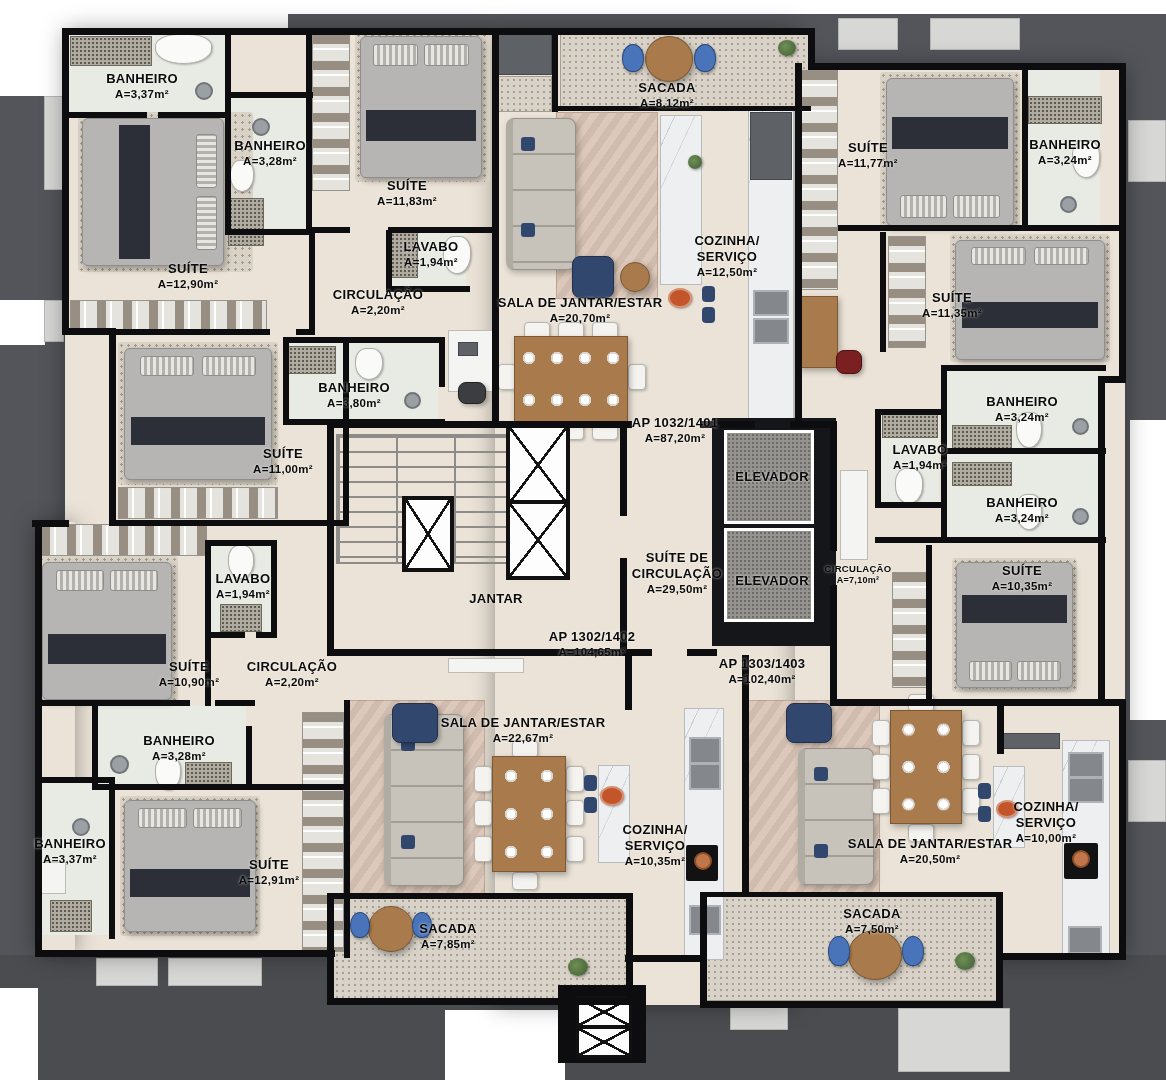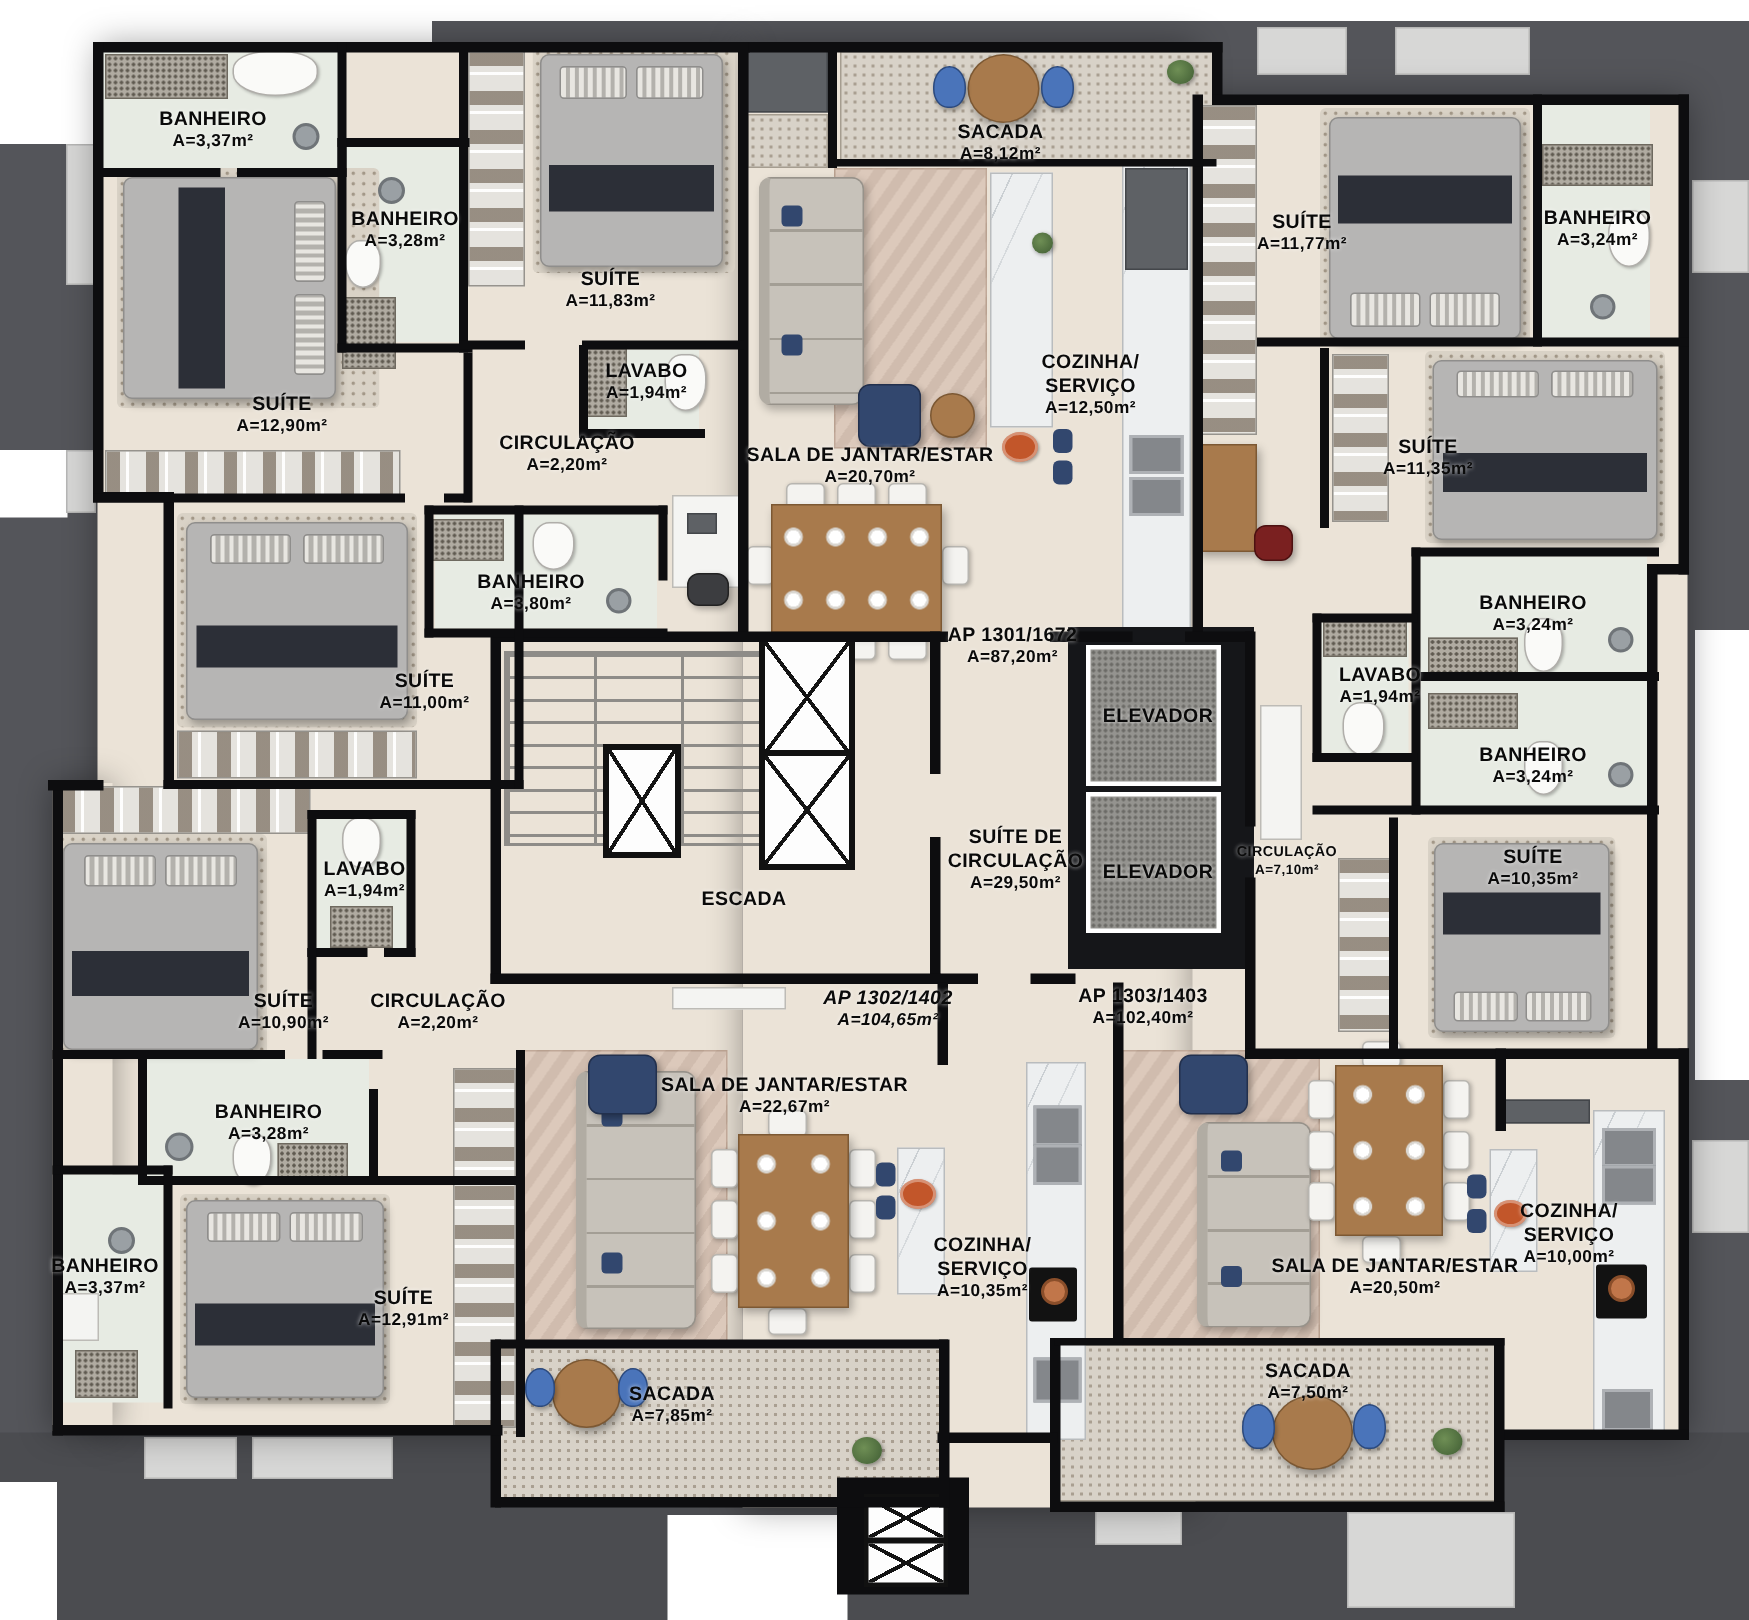--- a/index.html
+++ b/index.html
@@ -488,35 +488,35 @@
       <div class="lbl" style="left: 378px; top: 302px;"><div class="nm">CIRCULAÇÃO</div><div class="ar">A=2,20m²</div></div>
       <div class="lbl" style="left: 580px; top: 310px;"><div class="nm">SALA DE JANTAR/ESTAR</div><div class="ar">A=20,70m²</div></div>
       <div class="lbl" style="left: 667px; top: 95px;"><div class="nm">SACADA</div><div class="ar">A=8,12m²</div></div>
       <div class="lbl" style="left: 727px; top: 256px;"><div class="nm">COZINHA/
 SERVIÇO</div><div class="ar">A=12,50m²</div></div>
       <div class="lbl" style="left: 868px; top: 155px;"><div class="nm">SUÍTE</div><div class="ar">A=11,77m²</div></div>
       <div class="lbl" style="left: 1065px; top: 152px;"><div class="nm">BANHEIRO</div><div class="ar">A=3,24m²</div></div>
       <div class="lbl" style="left: 952px; top: 305px;"><div class="nm">SUÍTE</div><div class="ar">A=11,35m²</div></div>
       <div class="lbl" style="left: 354px; top: 395px;"><div class="nm">BANHEIRO</div><div class="ar">A=3,80m²</div></div>
       <div class="lbl" style="left: 283px; top: 461px;"><div class="nm">SUÍTE</div><div class="ar">A=11,00m²</div></div>
-      <div class="lbl" style="left: 675px; top: 430px;"><div class="nm">AP 1301/1672</div><div class="ar">A=87,20m²</div></div>
+      <div class="lbl" style="left: 675px; top: 430px;"><div class="nm">AP 1032/1401</div><div class="ar">A=87,20m²</div></div>
       <div class="lbl" style="left: 772px; top: 477px;"><div class="nm">ELEVADOR</div></div>
       <div class="lbl" style="left: 772px; top: 581px;"><div class="nm">ELEVADOR</div></div>
       <div class="lbl" style="left: 1022px; top: 409px;"><div class="nm">BANHEIRO</div><div class="ar">A=3,24m²</div></div>
       <div class="lbl" style="left: 920px; top: 457px;"><div class="nm">LAVABO</div><div class="ar">A=1,94m²</div></div>
       <div class="lbl" style="left: 1022px; top: 510px;"><div class="nm">BANHEIRO</div><div class="ar">A=3,24m²</div></div>
       <div class="lbl sm" style="left: 858px; top: 574px;"><div class="nm">CIRCULAÇÃO</div><div class="ar">A=7,10m²</div></div>
       <div class="lbl" style="left: 1022px; top: 578px;"><div class="nm">SUÍTE</div><div class="ar">A=10,35m²</div></div>
-      <div class="lbl" style="left: 496px; top: 599px;"><div class="nm">ESCADA</div></div>
+      <div class="lbl" style="left: 496px; top: 599px;"><div class="nm">JANTAR</div></div>
       <div class="lbl" style="left: 677px; top: 573px;"><div class="nm">SUÍTE DE
 CIRCULAÇÃO</div><div class="ar">A=29,50m²</div></div>
       <div class="lbl" style="left: 243px; top: 586px;"><div class="nm">LAVABO</div><div class="ar">A=1,94m²</div></div>
       <div class="lbl" style="left: 189px; top: 674px;"><div class="nm">SUÍTE</div><div class="ar">A=10,90m²</div></div>
       <div class="lbl" style="left: 292px; top: 674px;"><div class="nm">CIRCULAÇÃO</div><div class="ar">A=2,20m²</div></div>
-      <div class="lbl" style="left: 592px; top: 672px; font-style: italic;"><div class="nm">AP 1302/1402</div><div class="ar">A=104,65m²</div></div>
+      <div class="lbl" style="left: 592px; top: 644px;"><div class="nm">AP 1302/1402</div><div class="ar">A=104,65m²</div></div>
       <div class="lbl" style="left: 762px; top: 671px;"><div class="nm">AP 1303/1403</div><div class="ar">A=102,40m²</div></div>
       <div class="lbl" style="left: 523px; top: 730px;"><div class="nm">SALA DE JANTAR/ESTAR</div><div class="ar">A=22,67m²</div></div>
       <div class="lbl" style="left: 179px; top: 748px;"><div class="nm">BANHEIRO</div><div class="ar">A=3,28m²</div></div>
       <div class="lbl" style="left: 70px; top: 851px;"><div class="nm">BANHEIRO</div><div class="ar">A=3,37m²</div></div>
       <div class="lbl" style="left: 269px; top: 872px;"><div class="nm">SUÍTE</div><div class="ar">A=12,91m²</div></div>
       <div class="lbl" style="left: 655px; top: 845px;"><div class="nm">COZINHA/
 SERVIÇO</div><div class="ar">A=10,35m²</div></div>
       <div class="lbl" style="left: 930px; top: 851px;"><div class="nm">SALA DE JANTAR/ESTAR</div><div class="ar">A=20,50m²</div></div>
       <div class="lbl" style="left: 1046px; top: 822px;"><div class="nm">COZINHA/
 SERVIÇO</div><div class="ar">A=10,00m²</div></div>

